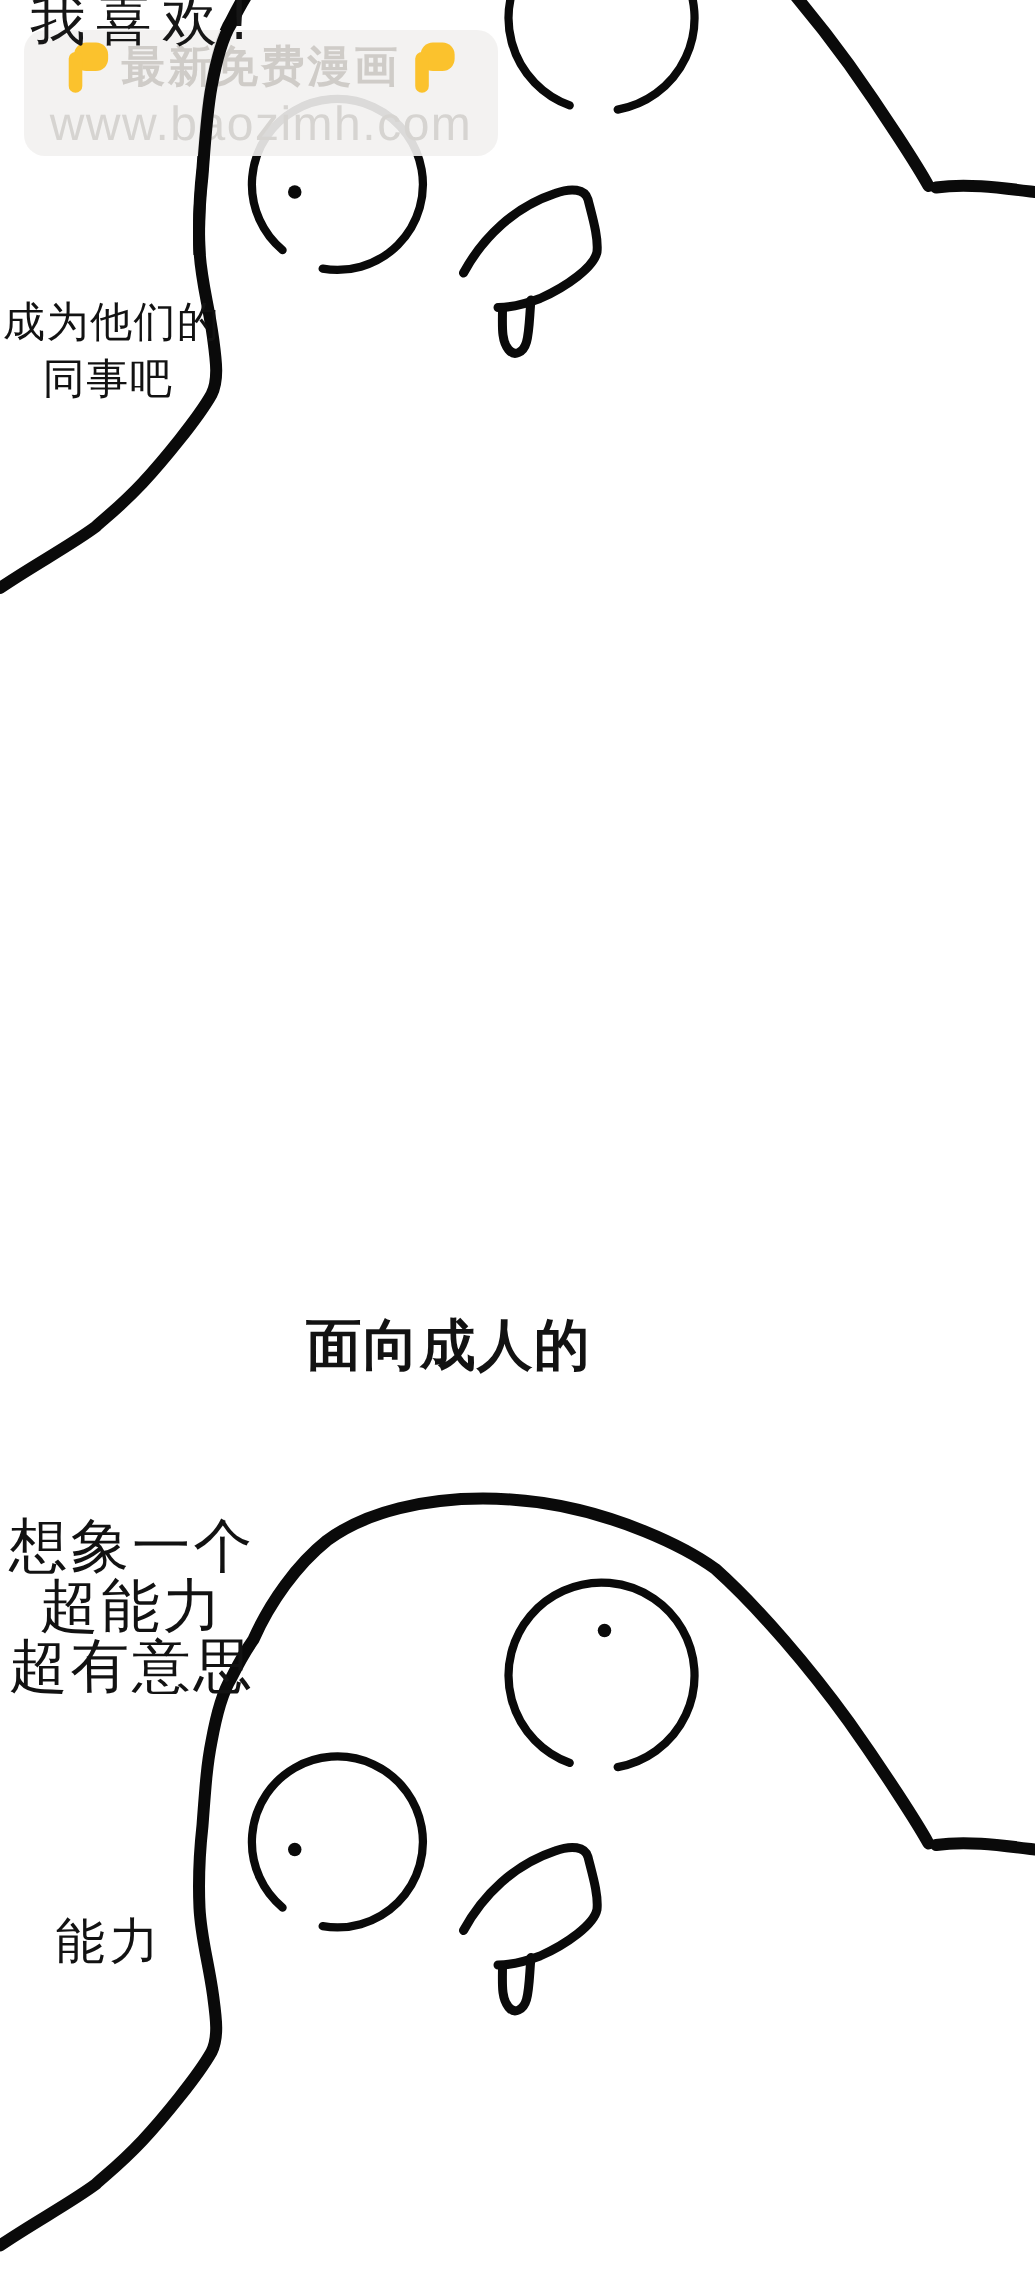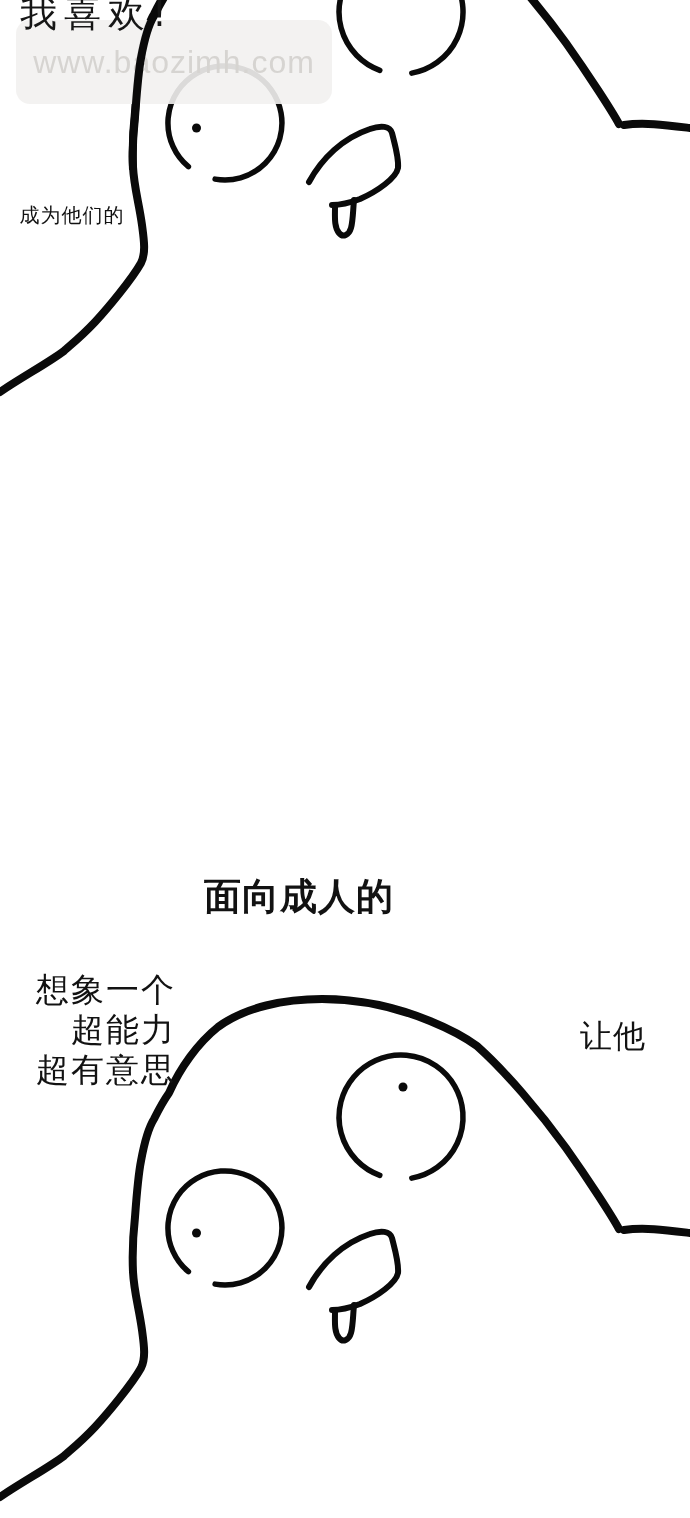--- a/index.html
+++ b/index.html
@@ -36,27 +36,27 @@
   
   .overline{z-index:4;pointer-events:none;}
 
   
   .txt{position:absolute;z-index:5;white-space:nowrap;}
   .center{text-align:center;}
   .like{
     left:20px;top:-11px;font-size:37px;letter-spacing:7px;color:#161616;z-index:5;
   }
   .colleague{
-    left:2px;top:196px;width:140px;font-size:20px;line-height:38px;letter-spacing:1px;
+    left:2px;top:196px;width:140px;font-size:28px;line-height:38px;letter-spacing:1px;
   }
   .title{
     left:0;top:877px;width:598px;font-size:37px;font-weight:700;line-height:39px;letter-spacing:1px;
   }
   .imagine{
-    left:0;top:970px;width:176px;font-size:33px;line-height:40px;letter-spacing:2px;text-align:right;
+    left:0;top:1012px;width:176px;font-size:39px;line-height:40px;letter-spacing:2px;
   }
   .laser{
     left:536px;top:1017px;width:154px;font-size:32px;line-height:38px;letter-spacing:1px;
   }
   .poop{
     left:0;top:1274px;width:146px;font-size:33px;line-height:40px;letter-spacing:3px;
   }
 </style>
 </head>
 <body>
@@ -104,48 +104,64 @@
           C 335 1322 334 1332 339 1338
           C 343 1343 349 1340 351 1333
           C 353 1326 353 1315 354 1305"></path>
       </g>
     </defs>
     <use href="#face" transform="translate(0,-1105)"></use>
     <use href="#face"></use>
   </svg>
 
   <div class="watermark">
+    <div class="wm-row1">
+      <svg class="hand" viewBox="0 0 32 40">
+        <g fill="#FBC22D">
+          <rect x="6" y="1" width="25" height="21" rx="9"></rect>
+          <rect x="2" y="8" width="10" height="30" rx="5"></rect>
+        </g>
+      </svg>
+      <span>最新免费漫画</span>
+      <svg class="hand" viewBox="0 0 32 40">
+        <g fill="#FBC22D">
+          <rect x="6" y="1" width="25" height="21" rx="9"></rect>
+          <rect x="2" y="8" width="10" height="30" rx="5"></rect>
+        </g>
+      </svg>
+    </div>
     <div class="wm-row2">www.baozimh.com</div>
   </div>
 
   <svg class="layer overline" width="690" height="170" viewBox="0 0 690 170" aria-hidden="true">
     <path class="stroke w8" d="M 133 170
       C 132 150 133 135 135 117
       C 137 90 138 74 141 58
       C 145 36 149 24 154 16
       C 160 4 164 -3 169 -10
       C 176 -24 183 -36 191 -48"></path>
   </svg>
 
   <div class="txt like">我喜欢!</div>
 
   <div class="txt colleague center">
     <div>成为他们的</div>
+    <div>同事吧</div>
   </div>
 
   <div class="txt title center">
     <div>面向成人的</div>
   </div>
 
   <div class="txt imagine center">
     <div>想象一个</div>
     <div>超能力</div>
     <div>超有意思</div>
   </div>
 
   <div class="txt laser center">
-    <div>让他</div>
   </div>
 
   <div class="txt poop center">
+    <div>能力</div>
   </div>
 
 </div>
 
 </body></html>

